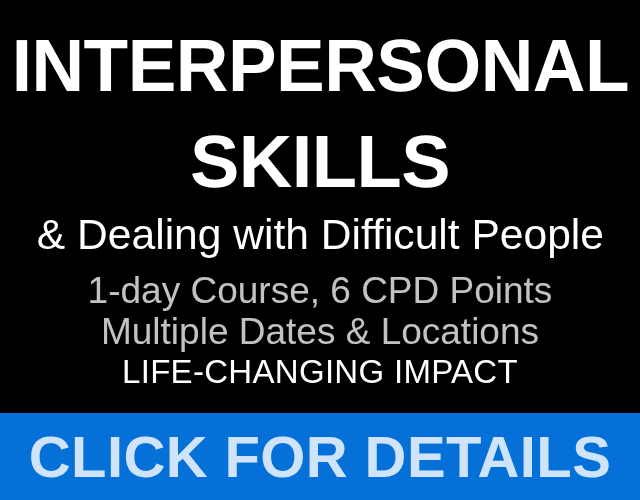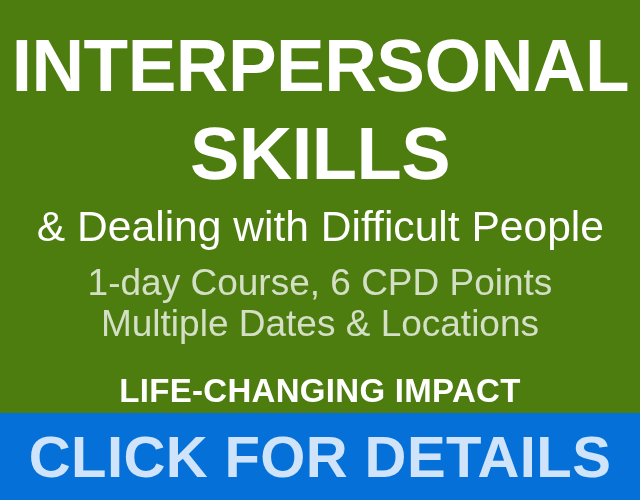--- a/index.html
+++ b/index.html
@@ -11,21 +11,21 @@
     height: 500px;
     overflow: hidden;
     font-family: "Liberation Sans", sans-serif;
     background: #ffffff;
   }
 
   #ad-banner {
     position: relative;
     width: 640px;
     height: 500px;
-    background: #4d7c0f;
+    background: #000000;
     box-sizing: border-box;
     display: flex;
     flex-direction: column;
     cursor: pointer;
     user-select: none;
   }
 
   
   .banner-body {
     position: absolute;
@@ -50,21 +50,21 @@
     white-space: nowrap;
     text-rendering: geometricPrecision;
   }
 
   .headline-1 {
     margin-top: 29px;
     transform: scaleX(0.985);
   }
 
   .headline-2 {
-    margin-top: 14px;
+    margin-top: 22px;
   }
 
   .subtitle {
     color: #ffffff;
     font-weight: 300;
     font-size: 43px;
     line-height: 45px;
     margin-top: 13px;
     white-space: nowrap;
     transform: scaleX(0.99);
@@ -76,24 +76,24 @@
     font-size: 37px;
     line-height: 39px;
     white-space: nowrap;
   }
 
   .detail-1 { margin-top: 14px; }
   .detail-2 { margin-top: 2px; }
 
   .impact-line {
     color: #ffffff;
-    font-weight: 700;
+    font-weight: 400;
     font-size: 33px;
     line-height: 35px;
-    margin-top: 30px;
+    margin-top: 3px;
     letter-spacing: 0.3px;
     white-space: nowrap;
   }
 
   
   .cta-bar {
     position: absolute;
     left: 0;
     top: 413px;
     width: 640px;

